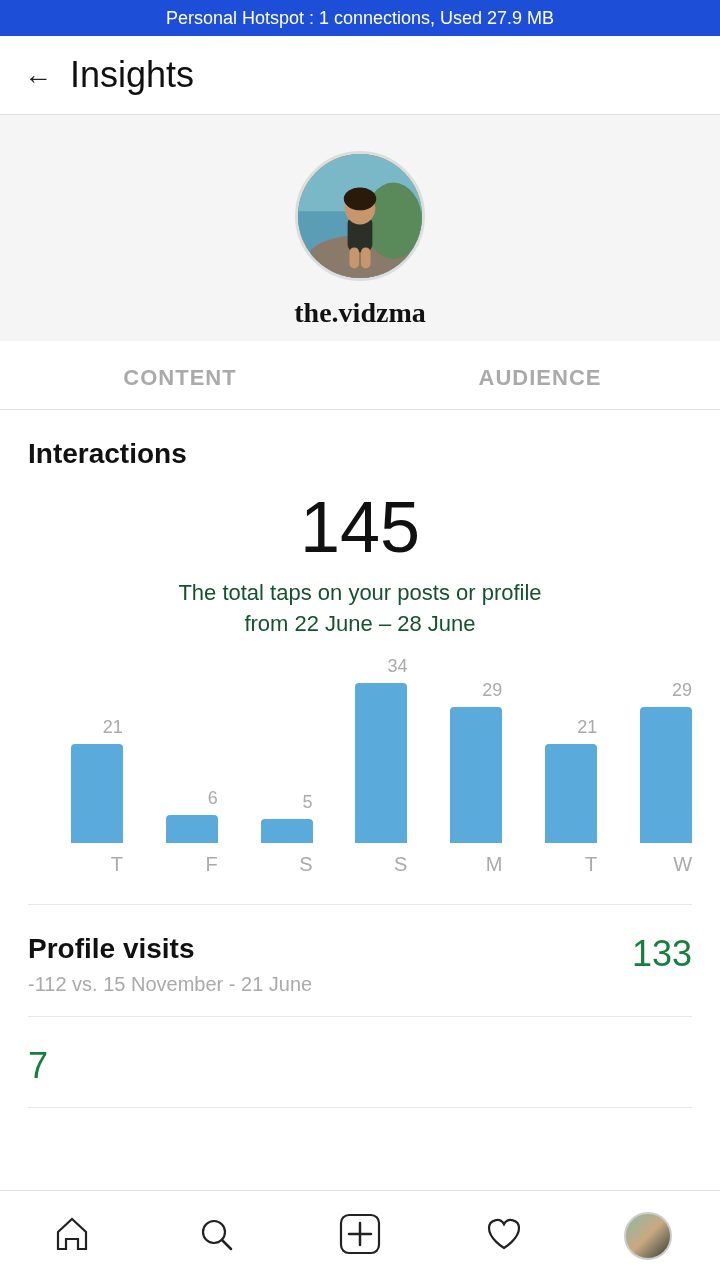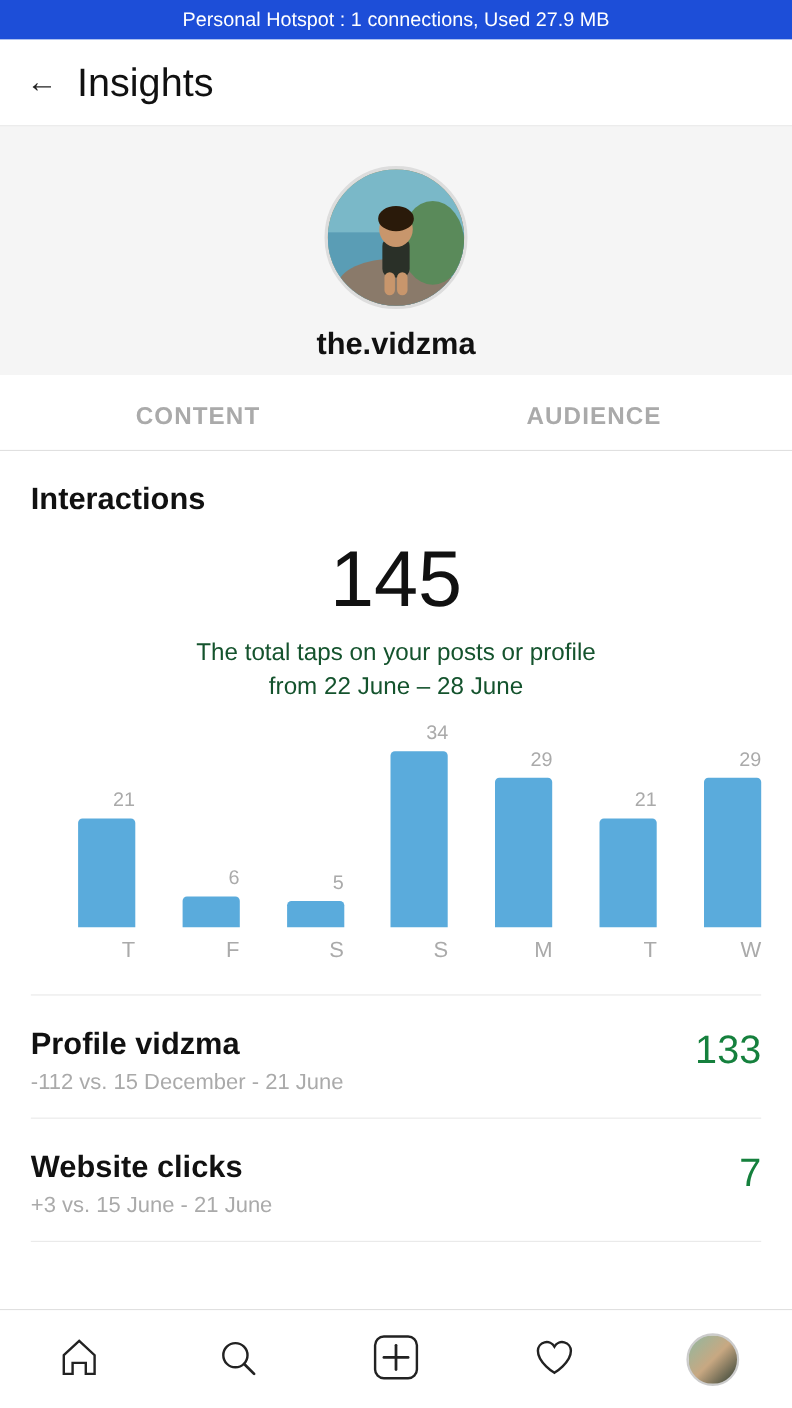--- a/index.html
+++ b/index.html
@@ -49,20 +49,21 @@
       color: #111;
     }
 
     
     .profile-section {
       display: flex;
       flex-direction: column;
       align-items: center;
       padding: 36px 0 12px 0;
       background: #f5f5f5;
+      font-family: Liberation Serif, serif;
     }
     .avatar-container {
       width: 130px;
       height: 130px;
       border-radius: 50%;
       overflow: hidden;
       border: 3px solid #ddd;
       background: #c8a882;
       display: flex;
       align-items: center;
@@ -343,33 +344,29 @@
             <div class="bar-label">W</div>
           </div>
         </div>
     </div>
   </div>
 
   <div class="stats-divider"></div>
 
   <div class="stat-row">
     <div class="stat-left">
-      <div class="stat-label">Profile vidzma</div>
-      <div class="stat-change">-112 vs. 15 December - 21 June</div>
+      <div class="stat-label">Profile visits</div>
+      <div class="stat-change">-112 vs. 15 November - 21 June</div>
     </div>
     <div class="stat-value">133</div>
   </div>
 
   <div class="stats-divider"></div>
 
   <div class="stat-row">
-    <div class="stat-left">
-      <div class="stat-label">Website clicks</div>
-      <div class="stat-change">+3 vs. 15 June - 21 June</div>
-    </div>
     <div class="stat-value">7</div>
   </div>
 
   <div class="stats-divider"></div>
 
 </div>
 
 <div class="bottom-spacer"></div>
 
 <div class="bottom-nav">

